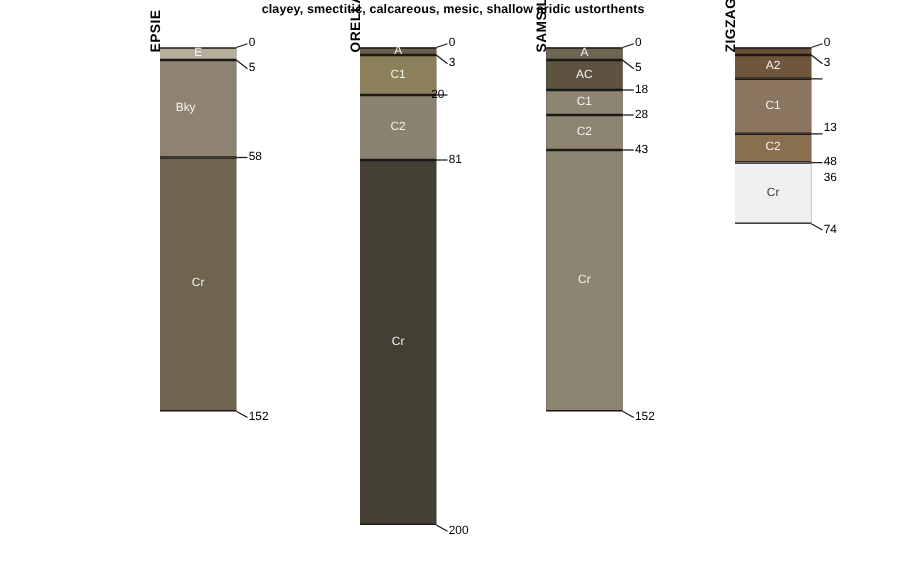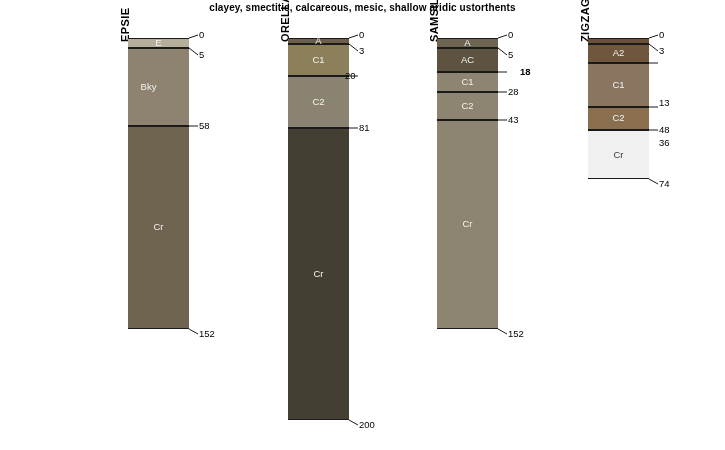--- a/index.html
+++ b/index.html
@@ -168,21 +168,21 @@
           <line x1="0" y1="16" x2="9" y2="13"></line>
         </svg>
         <div class="depth-tick" style="left: 508px; top: 30px;">0</div>
         <svg class="leader" width="16" height="26" style="left: 498px; top: 41.56px;">
           <line x1="0" y1="6" x2="9" y2="13"></line>
         </svg>
         <div class="depth-tick" style="left: 508px; top: 49.56px;">5</div>
         <svg class="leader" width="16" height="26" style="left: 498px; top: 59.416px;">
           <line x1="0" y1="13" x2="9" y2="13"></line>
         </svg>
-        <div class="depth-tick" style="left: 520px; top: 67.416px; font-weight: bold;">18</div>
+        <div class="depth-tick" style="left: 508px; top: 67.416px;">18</div>
         <svg class="leader" width="16" height="26" style="left: 498px; top: 78.536px;">
           <line x1="0" y1="13" x2="9" y2="13"></line>
         </svg>
         <div class="depth-tick" style="left: 508px; top: 86.536px; text-align: center;">28</div>
         <svg class="leader" width="16" height="26" style="left: 498px; top: 107.216px;">
           <line x1="0" y1="13" x2="9" y2="13"></line>
         </svg>
         <div class="depth-tick" style="left: 508px; top: 115.216px;">43</div>
         <svg class="leader" width="16" height="26" style="left: 498px; top: 320.624px;">
           <line x1="0" y1="8" x2="9" y2="13"></line>

